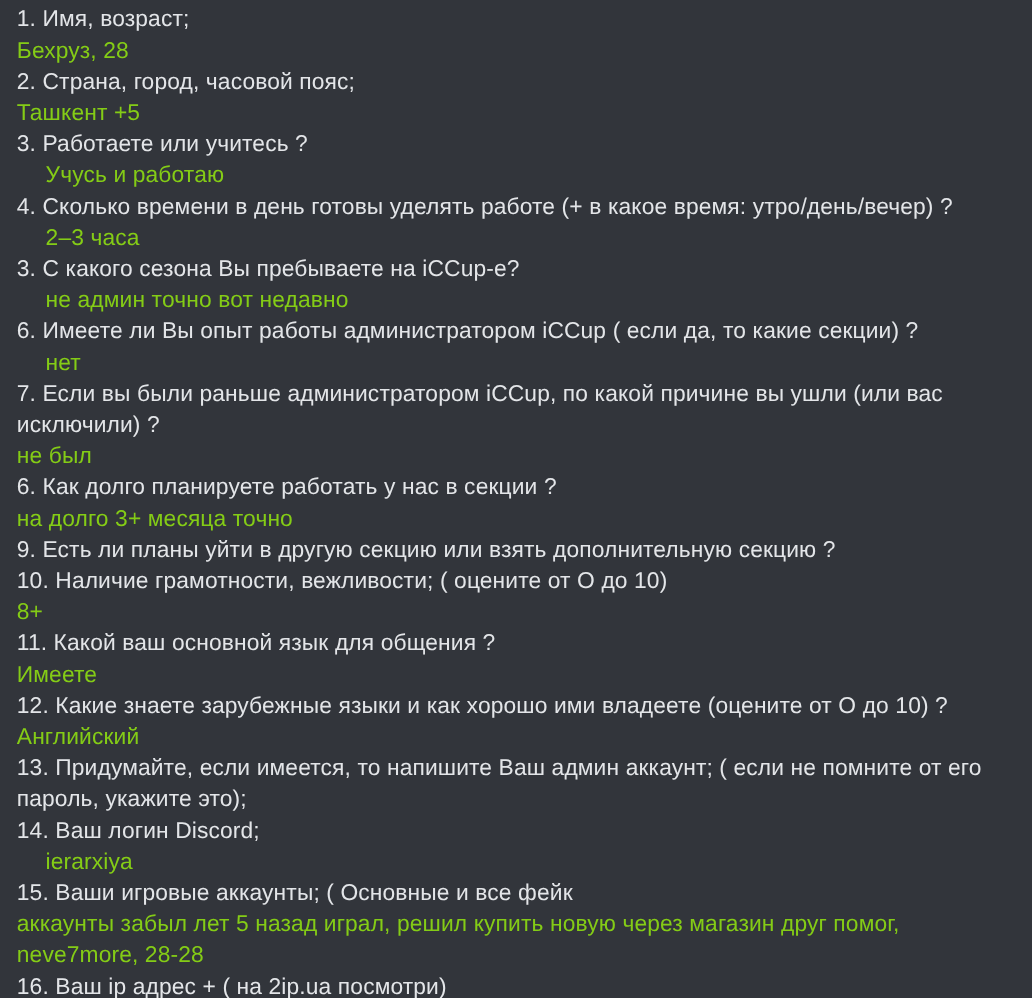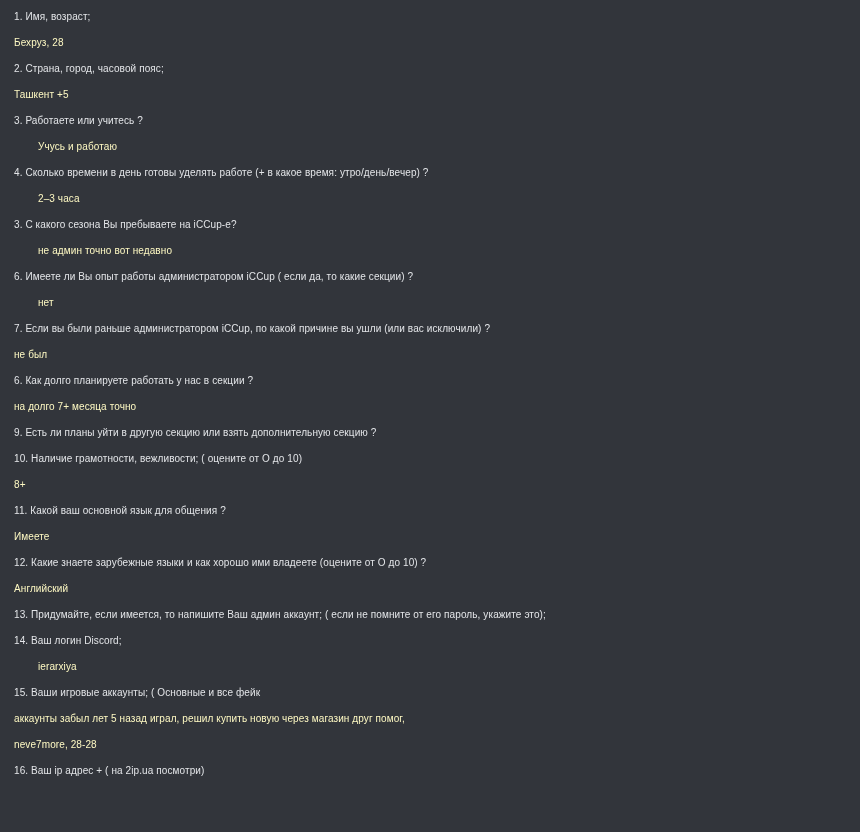--- a/index.html
+++ b/index.html
@@ -13,30 +13,30 @@
     overflow: hidden;
     font-family: "Liberation Sans", sans-serif;
     color: #dcddde;
   }
   #doc {
     padding: 4px 14px 0 14px;
     box-sizing: border-box;
     width: 860px;
   }
   .line {
-    font-size: 10px;
+    font-size: 19px;
     line-height: 26px;
     white-space: pre-wrap;
     letter-spacing: 0.1px;
   }
   .q {
     color: #e3e5e8;
   }
   .a {
-    color: #fef9c3;
+    color: #84cc16;
   }
   .indent {
     padding-left: 24px;
   }
 </style>
 </head>
 <body>
 
 <div id="doc">
     <div class="line q">1. Имя, возраст;</div>
@@ -47,21 +47,21 @@
     <div class="line a indent">Учусь и работаю</div>
     <div class="line q">4. Сколько времени в день готовы уделять работе (+ в какое время: утро/день/вечер) ?</div>
     <div class="line a indent">2–3 часа</div>
     <div class="line q">3. С какого сезона Вы пребываете на iCCup-е?</div>
     <div class="line a indent">не админ точно вот недавно</div>
     <div class="line q">6. Имеете ли Вы опыт работы администратором iCCup ( если да, то какие секции) ?</div>
     <div class="line a indent">нет</div>
     <div class="line q">7. Если вы были раньше администратором iCCup, по какой причине вы ушли (или вас исключили) ?</div>
     <div class="line a">не был</div>
     <div class="line q">6. Как долго планируете работать у нас в секции ?</div>
-    <div class="line a">на долго 7+ месяца точно</div>
+    <div class="line a">на долго 3+ месяца точно</div>
     <div class="line q">9. Есть ли планы уйти в другую секцию или взять дополнительную секцию ?</div>
     <div class="line q">10. Наличие грамотности, вежливости; ( оцените от О до 10)</div>
     <div class="line a">8+</div>
     <div class="line q">11. Какой ваш основной язык для общения ?</div>
     <div class="line a">Имеете</div>
     <div class="line q">12. Какие знаете зарубежные языки и как хорошо ими владеете (оцените от О до 10) ?</div>
     <div class="line a">Английский</div>
     <div class="line q">13. Придумайте, если имеется, то напишите Ваш админ аккаунт; ( если не помните от его пароль, укажите это);</div>
     <div class="line q">14. Ваш логин Discord;</div>
     <div class="line a indent">ierarxiya</div>

